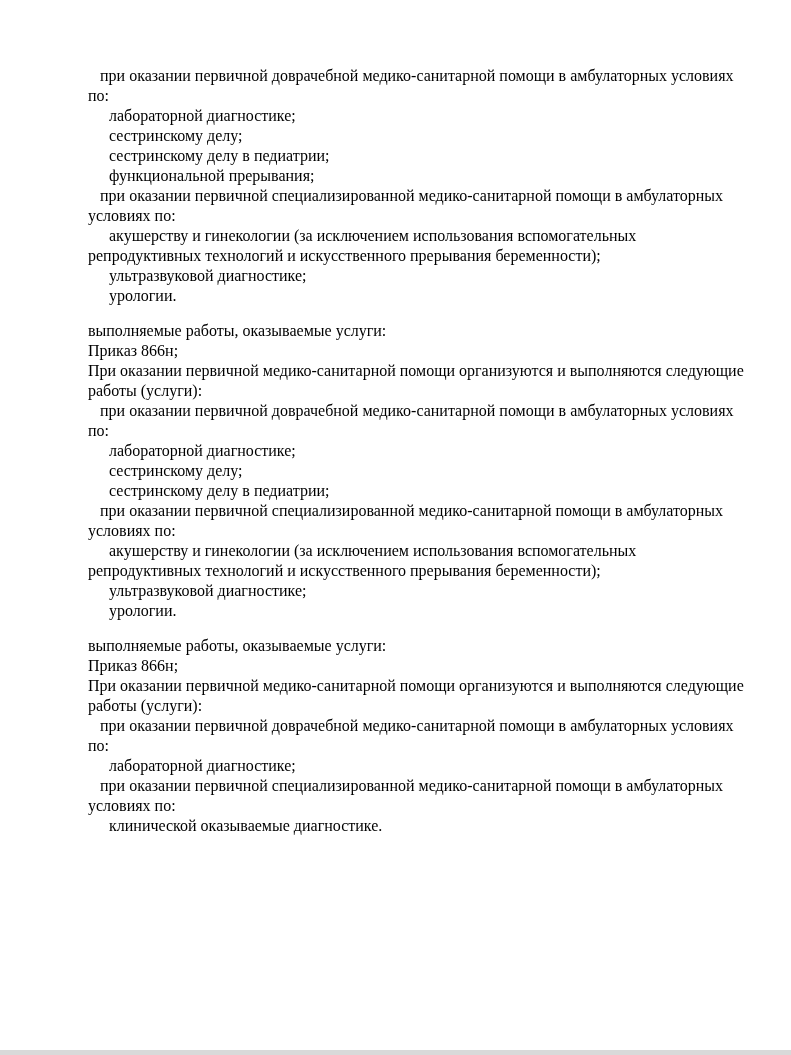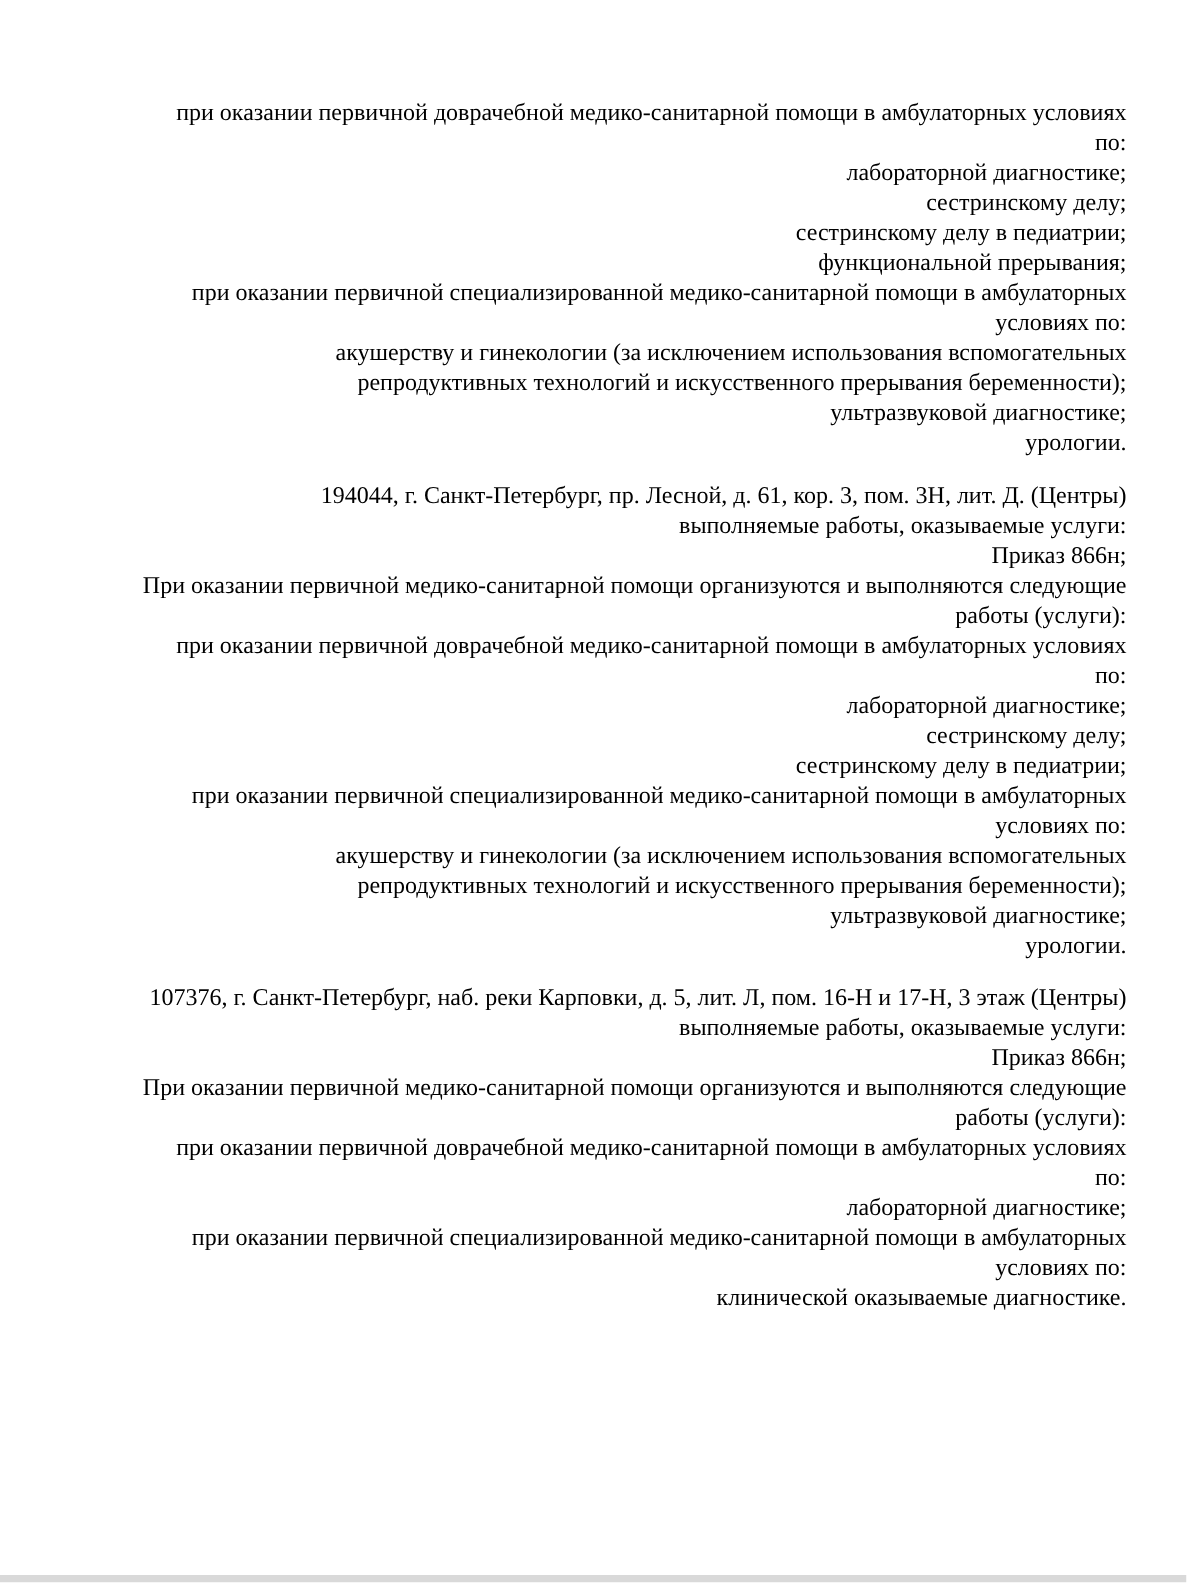--- a/index.html
+++ b/index.html
@@ -15,21 +15,20 @@
     font-family: "Liberation Serif", "DejaVu Serif", serif;
     font-size: 16px;
     line-height: 20px;
     color: #000000;
   }
   .doc {
     padding: 66px 40px 0 88px;
   }
   .doc section {
     margin: 0;
-    text-align: right;
   }
   .doc section + section {
     margin-top: 15px;
   }
   .doc p {
     margin: 0;
     padding: 0;
     text-indent: 0;
   }
   .doc p.ind1 { text-indent: 12px; }
@@ -54,36 +53,34 @@
     <p class="ind2">сестринскому делу;</p>
     <p class="ind2">сестринскому делу в педиатрии;</p>
     <p class="ind2">функциональной прерывания;</p>
     <p class="ind1">при оказании первичной специализированной медико-санитарной помощи в амбулаторных условиях по:</p>
     <p class="ind2">акушерству и гинекологии (за исключением использования вспомогательных репродуктивных технологий и искусственного прерывания беременности);</p>
     <p class="ind2">ультразвуковой диагностике;</p>
     <p class="ind2">урологии.</p>
   </section>
 
   <section>
-    <p>194044, г. Санкт-Петербург, пр. Лесной, д. 61, кор. 3, пом. 3Н, лит. Д. (Центры)</p>
     <p>выполняемые работы, оказываемые услуги:</p>
     <p>Приказ 866н;</p>
     <p>При оказании первичной медико-санитарной помощи организуются и выполняются следующие работы (услуги):</p>
     <p class="ind1">при оказании первичной доврачебной медико-санитарной помощи в амбулаторных условиях по:</p>
     <p class="ind2">лабораторной диагностике;</p>
     <p class="ind2">сестринскому делу;</p>
     <p class="ind2">сестринскому делу в педиатрии;</p>
     <p class="ind1">при оказании первичной специализированной медико-санитарной помощи в амбулаторных условиях по:</p>
     <p class="ind2">акушерству и гинекологии (за исключением использования вспомогательных репродуктивных технологий и искусственного прерывания беременности);</p>
     <p class="ind2">ультразвуковой диагностике;</p>
     <p class="ind2">урологии.</p>
   </section>
 
   <section>
-    <p>107376, г. Санкт-Петербург, наб. реки Карповки, д. 5, лит. Л, пом. 16-Н и 17-Н, 3 этаж (Центры)</p>
     <p>выполняемые работы, оказываемые услуги:</p>
     <p>Приказ 866н;</p>
     <p>При оказании первичной медико-санитарной помощи организуются и выполняются следующие работы (услуги):</p>
     <p class="ind1">при оказании первичной доврачебной медико-санитарной помощи в амбулаторных условиях по:</p>
     <p class="ind2">лабораторной диагностике;</p>
     <p class="ind1">при оказании первичной специализированной медико-санитарной помощи в амбулаторных условиях по:</p>
     <p class="ind2">клинической оказываемые диагностике.</p>
   </section>
 
 

